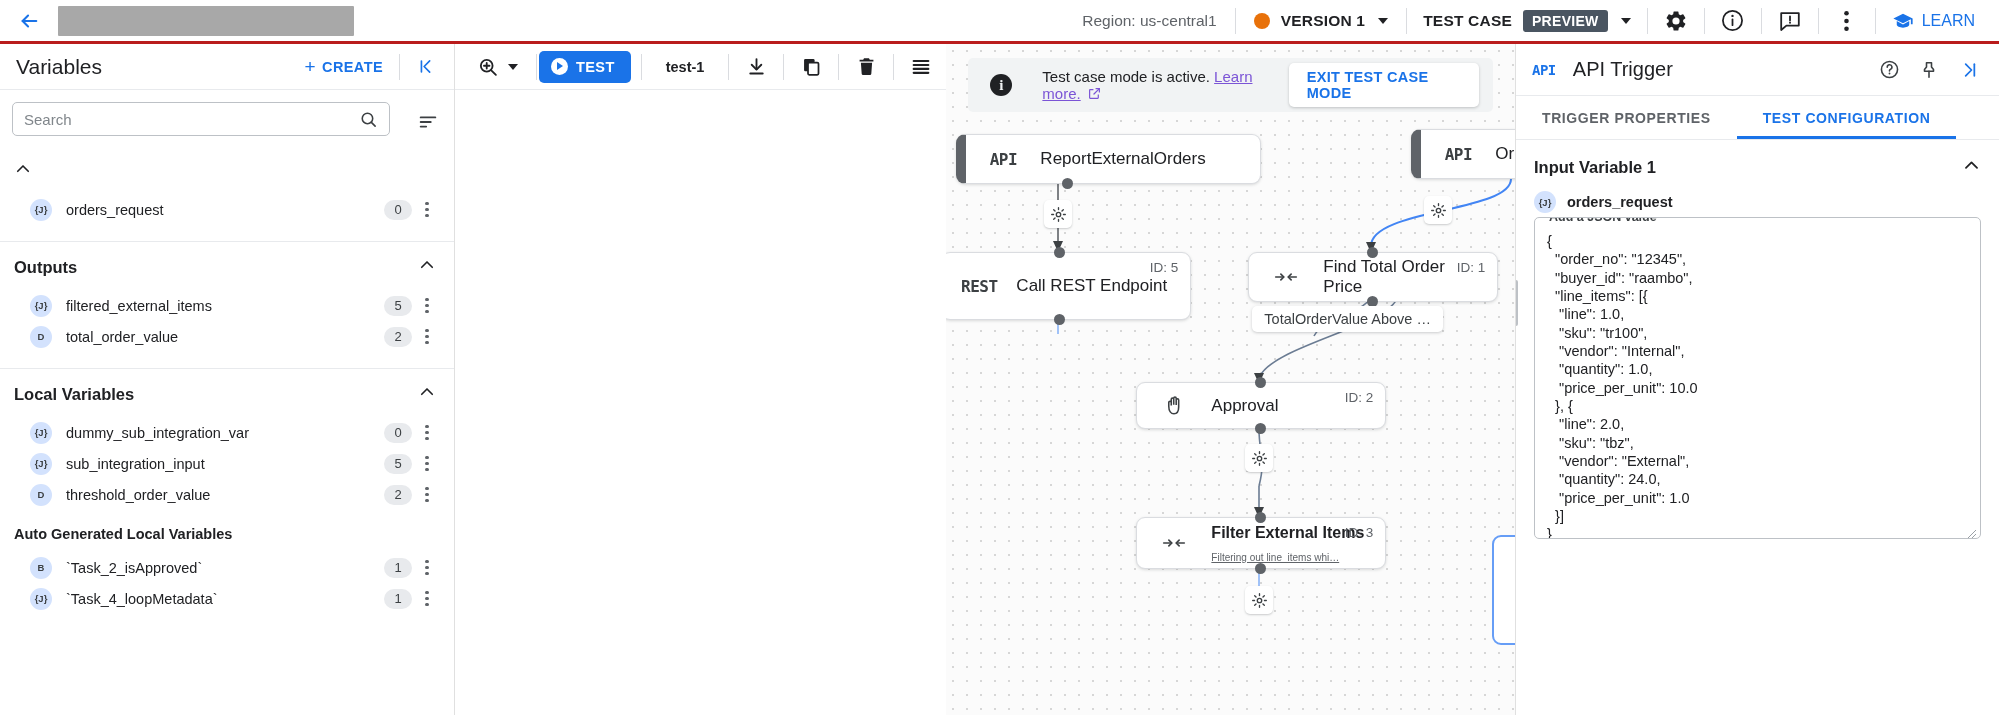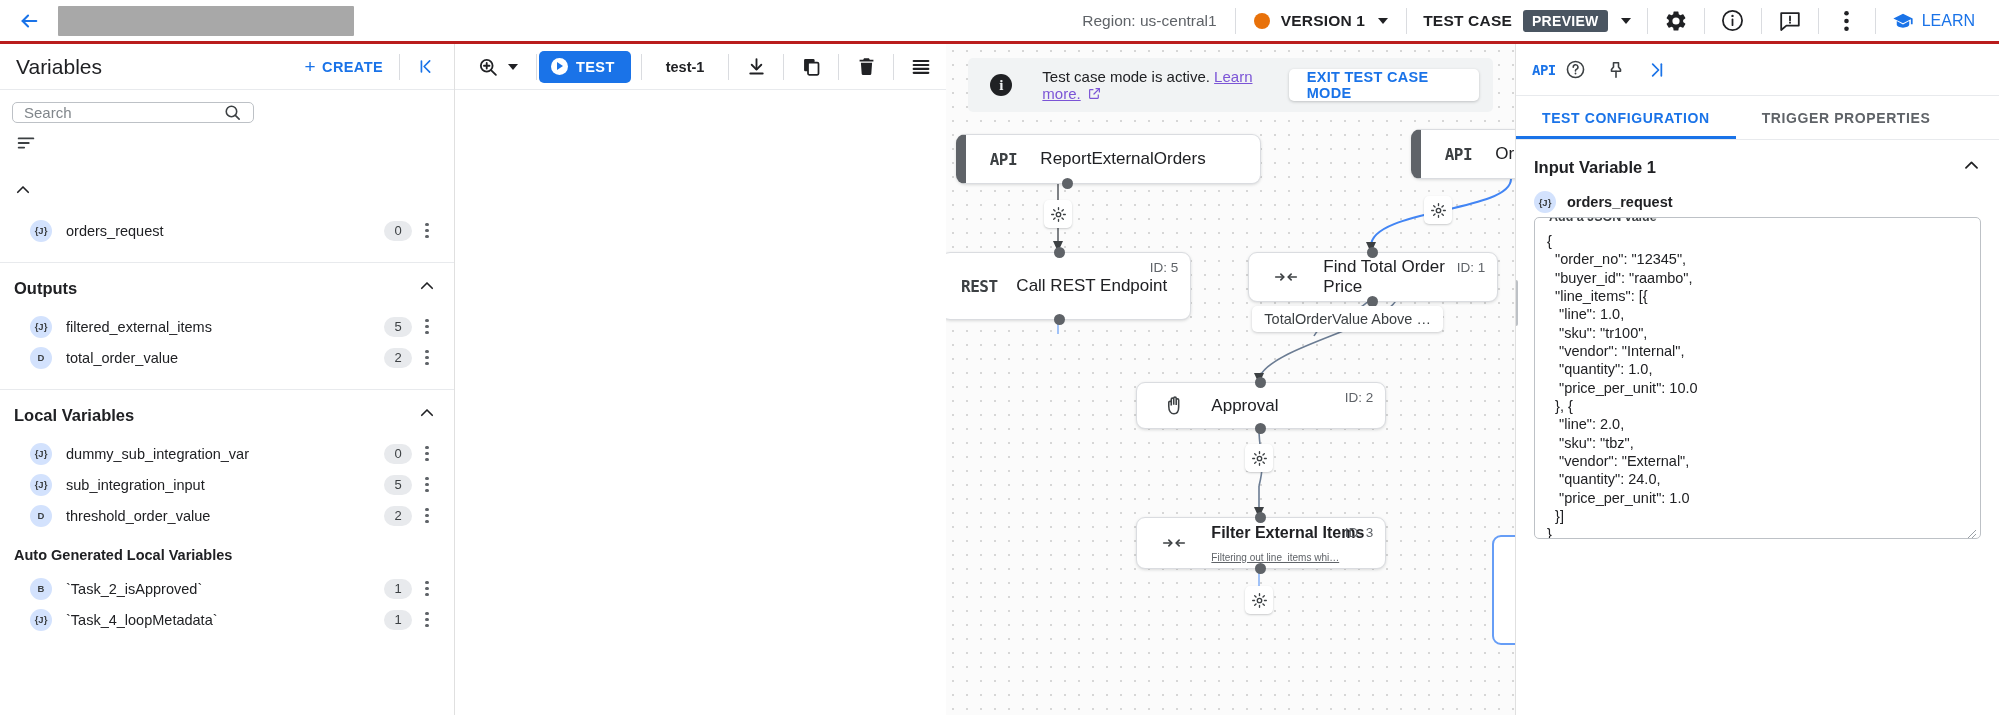--- a/index.html
+++ b/index.html
@@ -33,21 +33,21 @@
   
   .body { flex:1; display:flex; min-height:0; }
 
   
   .left-panel { width:455px; flex:0 0 455px; display:flex; flex-direction:column; border-right:1px solid #e0e0e0; background:#fff; min-height:0;}
   .lp-header { height:46px; flex:0 0 46px; display:flex; align-items:center; padding:0 4px 0 16px; border-bottom:1px solid #e8eaed;}
   .lp-title { font-size:21px; color:#202124; flex:1; }
   .create-btn { display:flex; align-items:center; gap:6px; color:#1a73e8; font-size:14.5px; font-weight:600; letter-spacing:.4px; padding:0 14px; cursor:pointer;}
   .plus { font-size:19px; font-weight:400; line-height:1; }
   .collapse-btn { width:48px; height:46px; display:flex; align-items:center; justify-content:center; color:#1a73e8; cursor:pointer; font-size:19px;}
-  .lp-search-row { display:flex; align-items:flex-start; padding:12px 12px 10px 12px; gap:6px;flex-direction:column;}
+  .lp-search-row { display:flex; align-items:flex-end; padding:12px 12px 10px 12px; gap:24px;}
   .searchbox { flex:1; height:34px; border:1px solid #bdc1c6; border-radius:5px; display:flex; align-items:center; padding:0 11px; }
   .searchbox input { border:0; outline:0; flex:1; font-size:15px; color:#202124; font-family:inherit; background:transparent;}
   .searchbox input::placeholder { color:#80868b; }
   .sort-icon { width:28px; height:28px; display:flex; align-items:center; justify-content:center; cursor:pointer;}
   .lp-scroll { flex:1; overflow:hidden; }
   .section-head { display:flex; align-items:center; padding:14px 18px 12px 14px; }
   .section-head .st { flex:1; font-size:16.5px; font-weight:700; color:#202124;}
   .chev { color:#202124; }
   .var-row { display:flex; align-items:center; height:31px; padding:0 14px 0 30px; }
   .vbadge { width:22px; height:22px; border-radius:50%; background:#d3e2fd; color:#3c4043; font-size:9.5px; display:flex; align-items:center; justify-content:center; flex:0 0 22px; font-weight:600;}
@@ -72,21 +72,21 @@
   .canvas { flex:1; position:relative; overflow:hidden;
     background-color:#fbfbfb;
     background-image: radial-gradient(#d6d6d6 1.1px, transparent 1.2px);
     background-size: 14px 14px; }
 
   .banner { position:absolute; left:22px; top:14px; right:22px; height:54px; background:#f1f3f4; border-radius:5px; display:flex; align-items:center; padding:0 14px 0 22px; }
   .banner-ico { width:22px; height:22px; border-radius:50%; background:#202124; color:#f1f3f4; font-size:15px; font-weight:700; display:flex; align-items:center; justify-content:center; font-family:"Liberation Serif",serif; flex:0 0 22px;}
   .banner-text { font-size:15px; color:#202124; margin-left:30px; }
   .banner-text a { color:#7b54d6; text-decoration:underline; }
   .banner-sp { flex:1; }
-  .exit-btn { background:#fff; border-radius:5px; height:32px; display:flex; align-items:center; padding:0 18px; color:#1a73e8; font-size:14.5px; font-weight:600; letter-spacing:.3px; cursor:pointer; box-shadow:0 1px 3px rgba(60,64,67,.28);}
+  .exit-btn { background:#fff; border-radius:5px; height:44px; display:flex; align-items:center; padding:0 18px; color:#1a73e8; font-size:14.5px; font-weight:600; letter-spacing:.3px; cursor:pointer; box-shadow:0 1px 3px rgba(60,64,67,.28);}
 
   .node { position:absolute; background:#fff; border:1px solid #dadce0; border-radius:9px; box-shadow:0 1px 3px rgba(60,64,67,.18); display:flex; align-items:center; }
   .node.trigger { border-left:10px solid #5f6368; border-radius:9px; }
   .node-ico { width:74px; flex:0 0 74px; display:flex; align-items:center; justify-content:center; color:#3c4043; }
   .node-ico .mono { font-family:"DejaVu Sans Mono", monospace; font-size:16px; font-weight:700; letter-spacing:-.5px;}
   .node-body { flex:1; display:flex; flex-direction:column; justify-content:center; padding-right:14px;}
   .node-title { font-size:17px; color:#202124; }
   .node-sub { font-size:10px; color:#5f6368; margin-top:10px;text-decoration:underline;}
   .node-id { position:absolute; top:7px; right:12px; font-size:13.5px; color:#5f6368;}
   .dot-port { position:absolute; width:11px; height:11px; border-radius:50%; background:#5f6368; }
@@ -537,20 +537,21 @@
         </div>
 
         <div class="blue-box" style="left:546px; top:491px; width:228px; height:110px;"></div>
 
       </div>
     </div>
 
     <div class="right-panel">
       <div class="rp-head">
         <span class="rp-api">API</span>
+        <span class="rp-title">API Trigger</span>
         <span class="rp-icon">
           <svg width="21" height="21" viewBox="0 0 24 24" fill="none" stroke="#3c4043" stroke-width="1.8">
               <circle cx="12" cy="12" r="9.2"></circle>
               <path d="M9.4 9.3a2.7 2.7 0 1 1 3.4 2.6c-.6.2-.8.7-.8 1.3v.5" stroke-linecap="round"></path>
               <circle cx="12" cy="16.6" r="1.05" fill="#3c4043" stroke="none"></circle>
             </svg>
         </span>
         <span class="rp-icon">
           <svg width="20" height="20" viewBox="0 0 24 24" fill="none" stroke="#3c4043" stroke-width="1.9" stroke-linejoin="round">
               <path d="M9 3.3h6v5.2l2.4 3v1.9H6.6v-1.9l2.4-3z"></path>
@@ -559,22 +560,22 @@
         </span>
         <span class="rp-icon">
           <svg width="20" height="20" viewBox="0 0 24 24" fill="none" stroke="#1a73e8" stroke-width="2.1" stroke-linecap="round" stroke-linejoin="round">
               <polyline points="8 5 15 12 8 19"></polyline>
               <line x1="18.4" y1="5" x2="18.4" y2="19"></line>
             </svg>
         </span>
       </div>
 
       <div class="rp-tabs">
+        <div class="rp-tab">TRIGGER PROPERTIES</div>
         <div class="rp-tab active">TEST CONFIGURATION</div>
-        <div class="rp-tab">TRIGGER PROPERTIES</div>
       </div>
 
       <div class="rp-body">
         <div class="rp-scrollbar"></div>
         <div class="iv-head">
           <span class="iv-title">Input Variable 1</span>
           <span>
             <svg width="19" height="19" viewBox="0 0 24 24" fill="none" stroke="#202124" stroke-width="2.2" stroke-linecap="round" stroke-linejoin="round">
                 <polyline points="5 15 12 8 19 15"></polyline>
               </svg>

